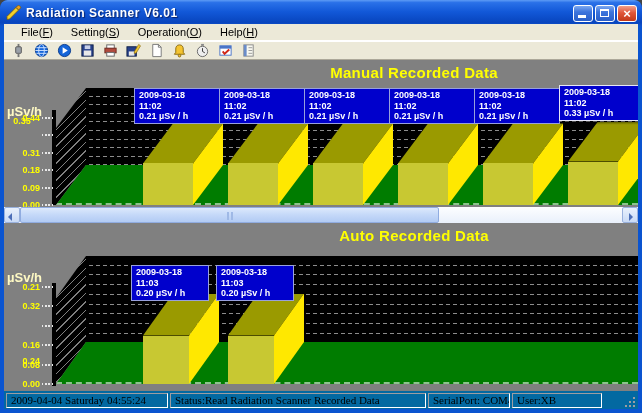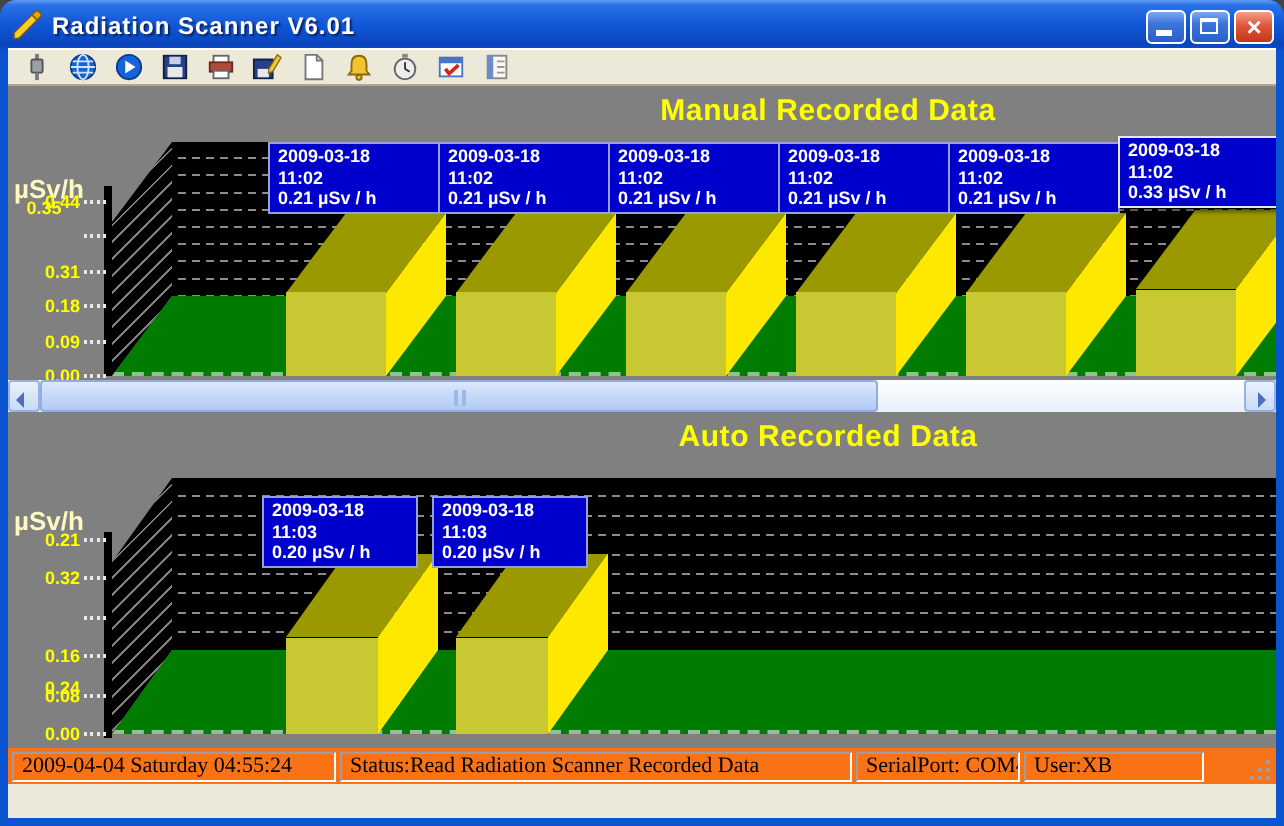--- a/index.html
+++ b/index.html
@@ -56,21 +56,21 @@
   .sb-btn{width:16px;height:16px;flex:0 0 auto;background:linear-gradient(180deg,#E9F1FD,#C9DAF6);
     border:1px solid #99B1DD;border-radius:2px;box-sizing:border-box;position:relative;}
   .sb-btn i{position:absolute;top:4.5px;width:0;height:0;border:4px solid transparent;}
   .sb-btn.left i{left:3px;border-right-color:#4D6FB8;border-left-width:0;}
   .sb-btn.right i{left:6px;border-left-color:#4D6FB8;border-right-width:0;}
   .sb-track{flex:1 1 auto;position:relative;background:linear-gradient(180deg,#FDFEFF,#E9F0FB);}
   .sb-thumb{position:absolute;left:0;top:0;width:419px;height:16px;border:1px solid #90ACE0;border-radius:2px;
     background:linear-gradient(180deg,#DCE9FC 0%,#C4D8F8 50%,#B2CBF4 100%);box-sizing:border-box;}
   .sb-grip{position:absolute;left:50%;top:4px;width:6px;height:8px;margin-left:-3px;
     border-left:2px solid #9FB9E6;border-right:2px solid #9FB9E6;box-sizing:border-box;}
-  .statusbar-row{height:18px;background:#f97316;display:flex;align-items:stretch;gap:2px;
+  .statusbar-row{height:18px;background:#0369a1;display:flex;align-items:stretch;gap:2px;
     padding:2px 2px 1px 2px;box-sizing:border-box;font-family:"Liberation Serif",serif;font-size:11px;color:#000;}
   .sb-panel{border:1px solid;border-color:#9D9DA1 #FFFFFF #FFFFFF #9D9DA1;padding:0 4px;line-height:13px;
     white-space:nowrap;overflow:hidden;box-sizing:border-box;}
   .grip{margin-left:auto;width:12px;height:12px;align-self:flex-end;}
 </style>
 </head>
 <body>
 
 <div class="window">
 
@@ -89,20 +89,26 @@
       <span class="cap-btn">
           <span class="g-max"></span>
         </span>
       <span class="cap-btn close">
           <span class="g-close">×</span>
         </span>
     </span>
   </div>
 
   <div class="client">
+    <div class="menubar" id="menubar">
+        <span class="menu-item">File(<u>F</u>)</span>
+        <span class="menu-item">Setting(<u>S</u>)</span>
+        <span class="menu-item">Operation(<u>O</u>)</span>
+        <span class="menu-item">Help(<u>H</u>)</span>
+      </div>
     <div class="toolbar" id="toolbar">
         <span class="tb-btn">
           <span>
             <svg viewBox="0 0 16 16">
               <rect x="7" y="1" width="2" height="3" fill="#777"></rect>
               <rect x="5" y="4" width="6" height="7" rx="1" fill="#9AA0A8" stroke="#555"></rect>
               <rect x="7" y="11" width="2" height="4" fill="#777"></rect>
             </svg>
           </span>
         </span>

